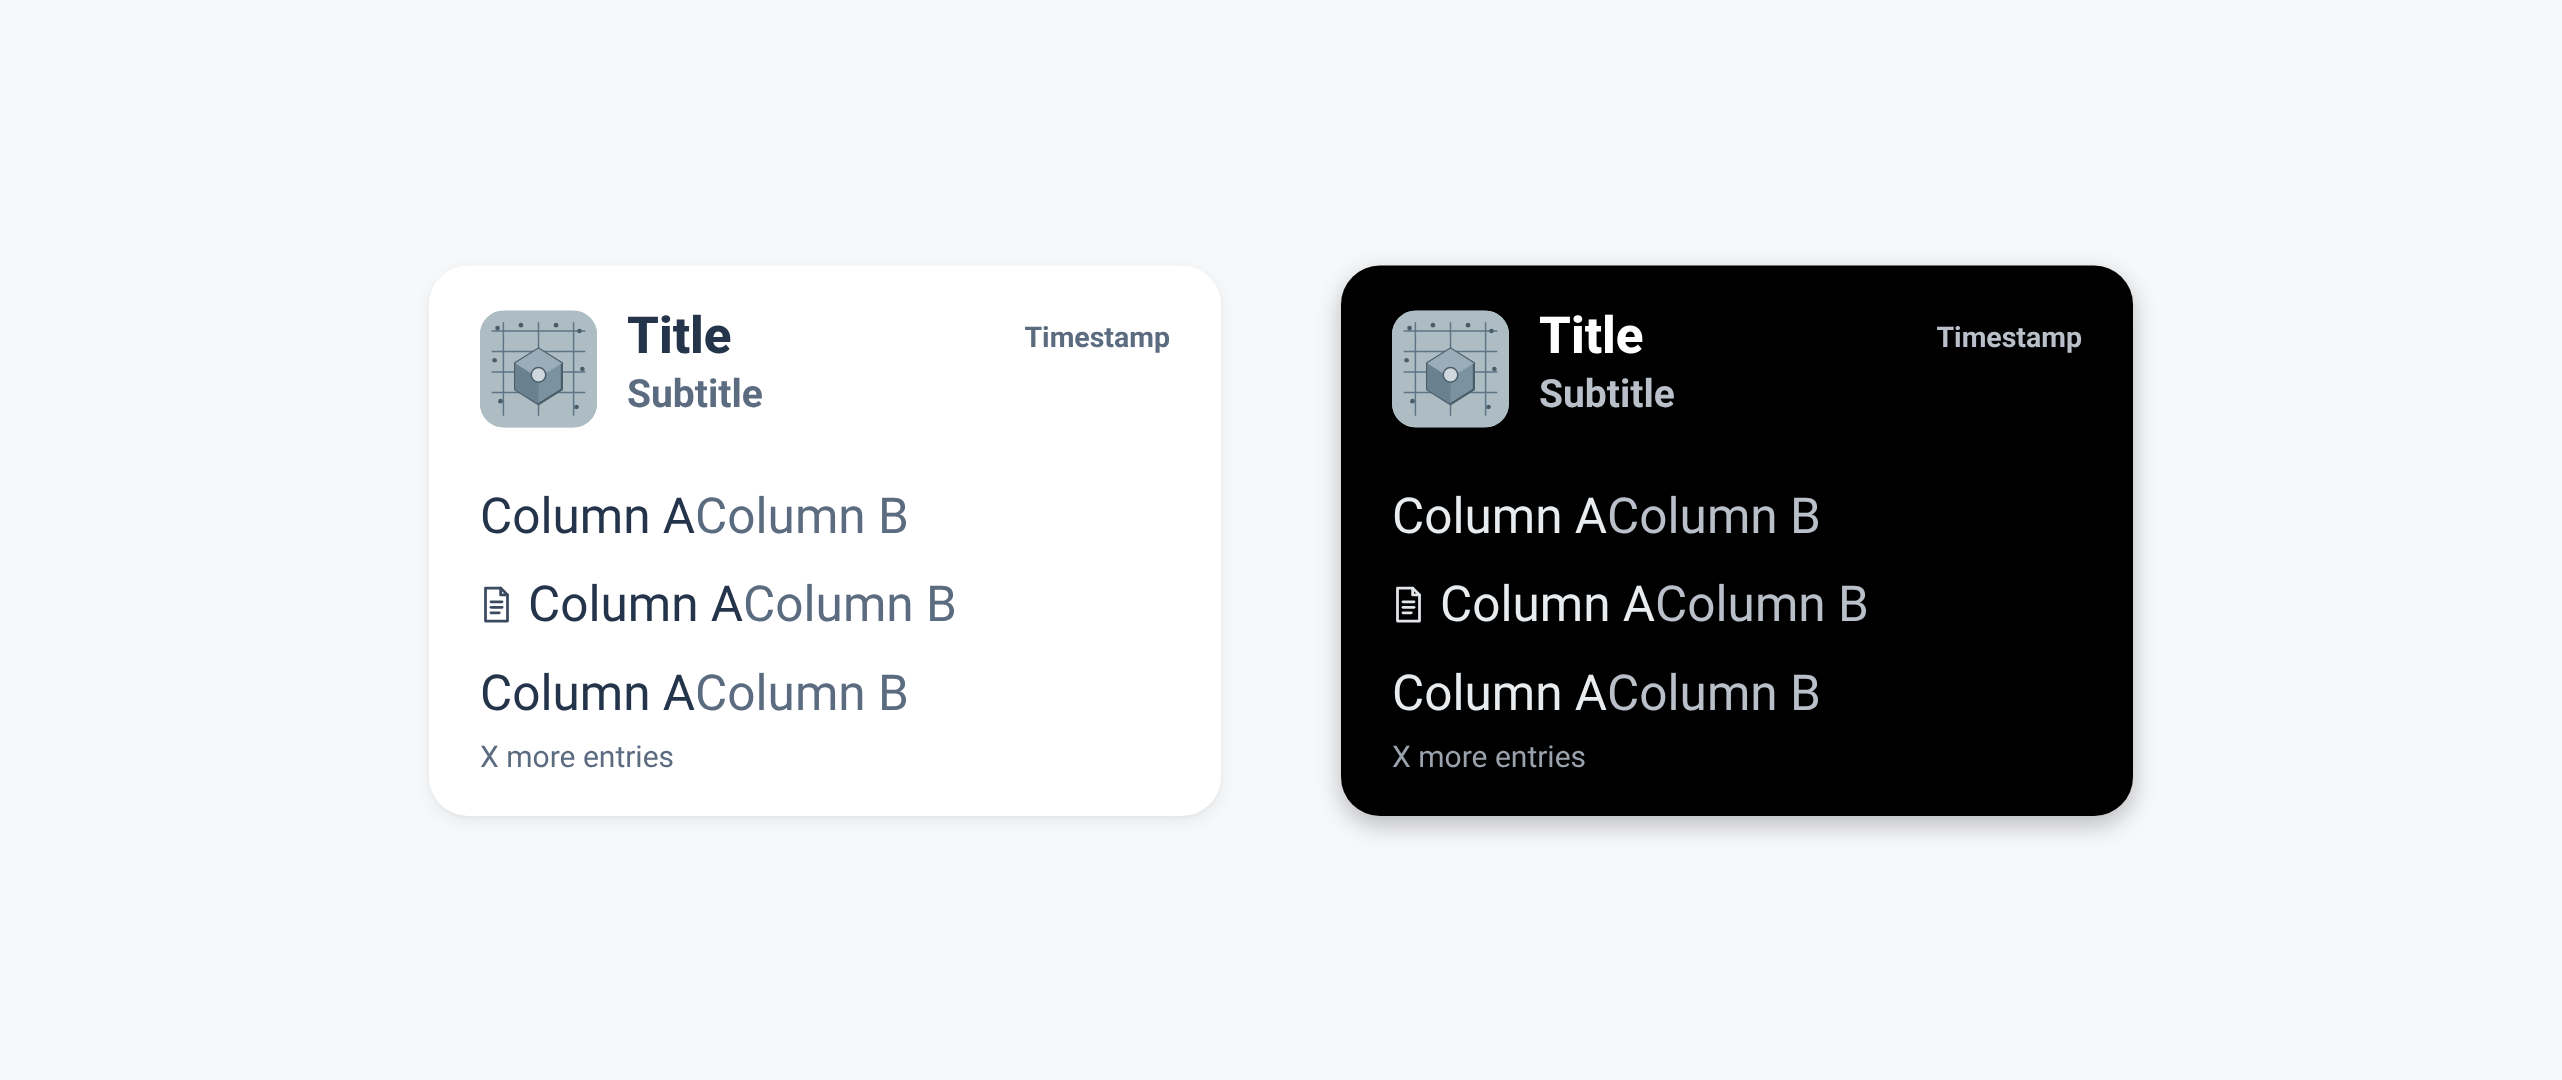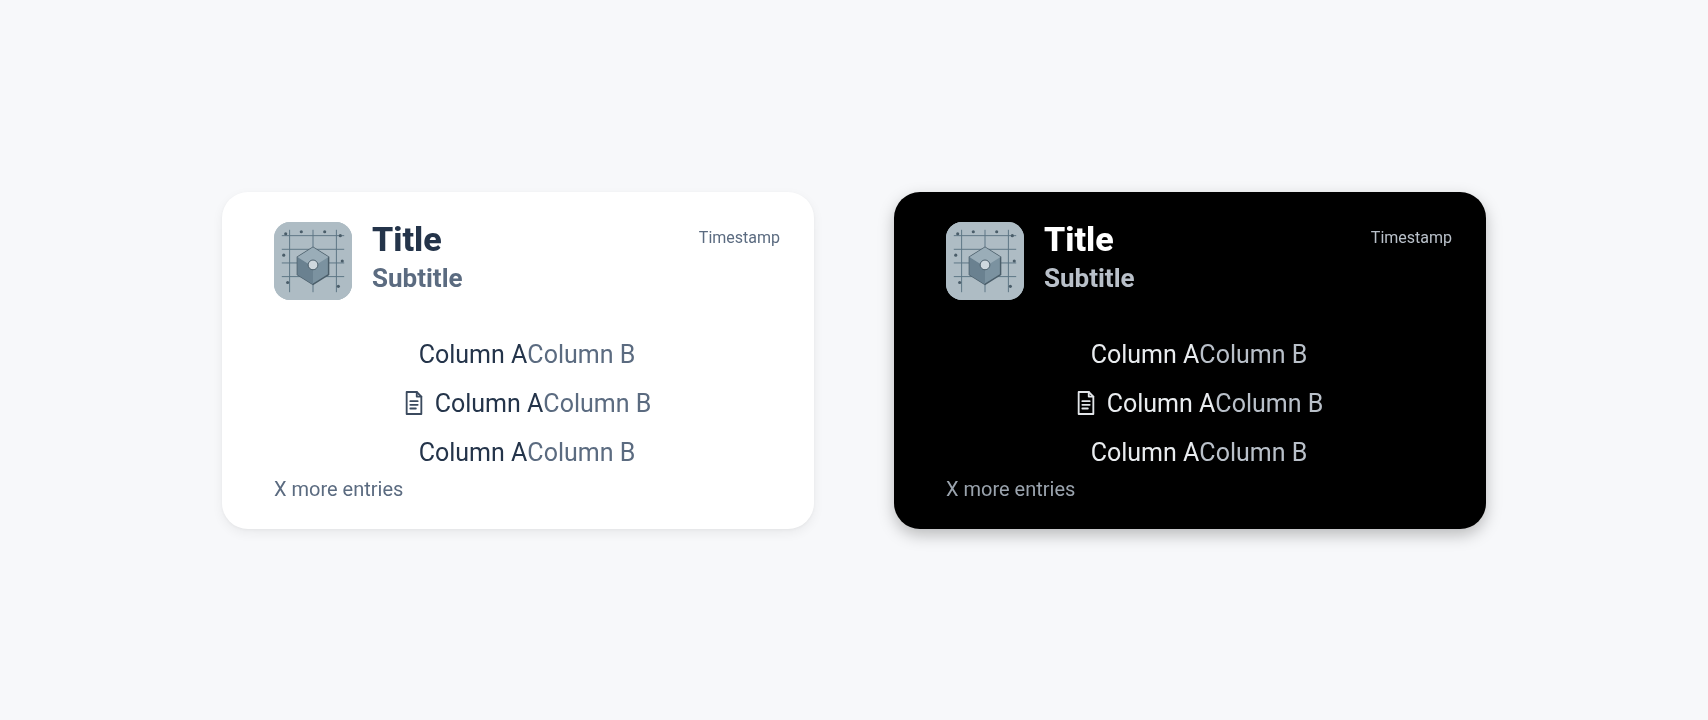--- a/index.html
+++ b/index.html
@@ -8,23 +8,23 @@
     background: #f7f8fa;
     font-family: -apple-system, BlinkMacSystemFont, "Segoe UI", Roboto, "Helvetica Neue", Arial, sans-serif;
     display: flex;
     align-items: center;
     justify-content: center;
     gap: 80px;
     min-height: 720px;
   }
 
   .card {
-    width: 592px;
+    width: 528px;
     border-radius: 26px;
-    padding: 30px 34px 28px 52px;
+    padding: 30px 34px 28px 34px;
     box-shadow: 0 4px 12px rgba(0,0,0,0.06), 0 1px 3px rgba(0,0,0,0.04);
   }
   .card.light {
     background: #ffffff;
     color: #1f2d3d;
   }
   .card.dark {
     background: #000000;
     color: #f2f3f5;
     box-shadow: 0 6px 16px rgba(0,0,0,0.25);
@@ -57,34 +57,34 @@
 
   .card-subtitle {
     font-size: 26px;
     font-weight: 700;
     margin-top: 6px;
   }
   .light .card-subtitle { color: #5b6b80; }
   .dark  .card-subtitle { color: #b9c0c9; }
 
   .card-timestamp {
-    font-size: 16px;
-    font-weight: 400;
+    font-size: 19px;
+    font-weight: 700;
     white-space: nowrap;
     padding-top: 6px;
   }
   .light .card-timestamp { color: #5b6b80; }
   .dark  .card-timestamp { color: #b9c0c9; }
 
   .rows { margin-top: 30px; }
   .row {
     display: flex;
-    justify-content: center;
+    justify-content: flex-start;
     align-items: center;
-    font-size: 25px;
+    font-size: 33px;
     padding: 10px 0;
   }
   .col-a { display: flex; align-items: center; gap: 10px; }
   .light .col-a { color: #24344a; }
   .dark  .col-a { color: #e9ecef; }
   .light .col-b { color: #5b6b80; }
   .dark  .col-b { color: #b9c0c9; }
 
   .doc-icon {
     width: 22px; height: 26px;

